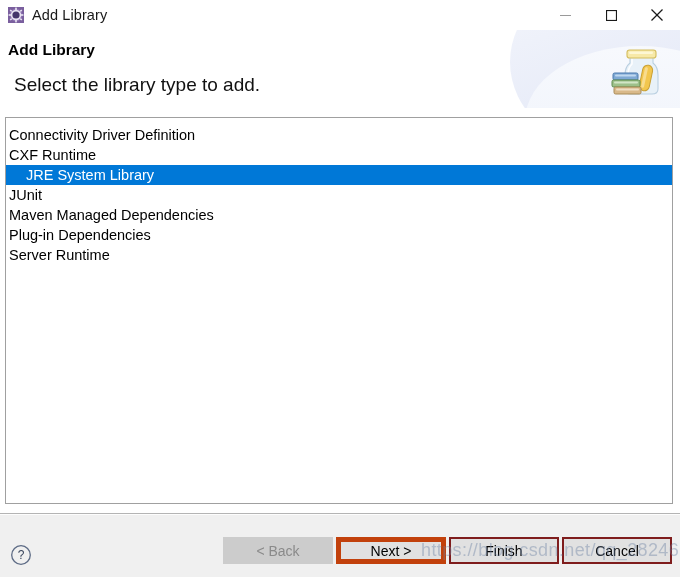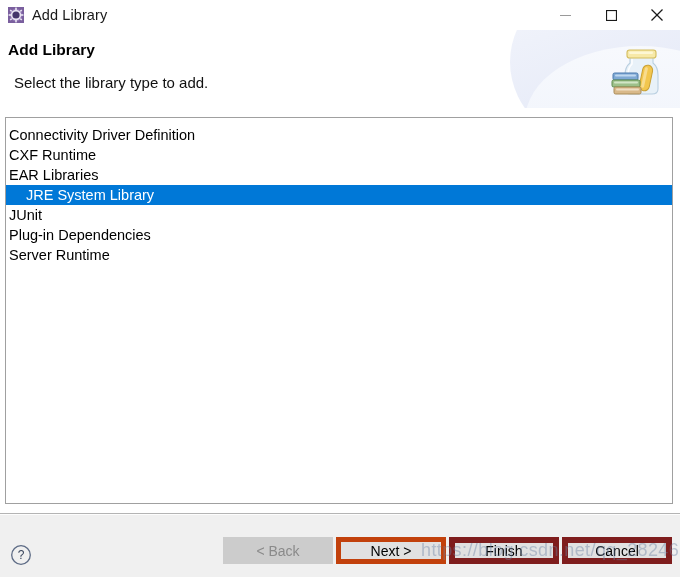--- a/index.html
+++ b/index.html
@@ -88,21 +88,21 @@
     left: 8px;
     top: 11px;
     font-size: 15.5px;
     font-weight: bold;
     color: #000000;
   }
   .header-subtitle {
     position: absolute;
     left: 14px;
     top: 44px;
-    font-size: 15px;
+    font-size: 19px;
     color: #111111;
   }
   .header-banner-icon {
     position: absolute;
     right: 12px;
     top: 11px;
     width: 62px;
     height: 58px;
   }
 
@@ -177,21 +177,21 @@
     right: 8px;
     top: 22px;
     display: flex;
     gap: 0px;
   }
   .wiz-btn {
     width: 110px;
     height: 27px;
     margin-left: 3px;
     background: #e1e1e1;
-    border: 6px solid #7f1d1d;
+    border: 2px solid #7f1d1d;
     box-sizing: border-box;
     font-family: "Liberation Sans", "DejaVu Sans", sans-serif;
     font-size: 14px;
     color: #000000;
     display: flex;
     align-items: center;
     justify-content: center;
     padding: 0;
   }
   .wiz-btn.disabled {
@@ -290,23 +290,23 @@
     </svg>
   </span>
 
 </div>
 
 <div class="main">
   <div class="list-panel">
     <div class="list-inner" id="list-inner">
         <div class="list-item">Connectivity Driver Definition</div>
         <div class="list-item">CXF Runtime</div>
-        <div class="list-item">EAR Libraries</div>
         <div class="list-item selected">JRE System Library</div>
         <div class="list-item">JUnit</div>
+        <div class="list-item">Maven Managed Dependencies</div>
         <div class="list-item">Plug-in Dependencies</div>
         <div class="list-item">Server Runtime</div>
       </div>
   </div>
 </div>
 
 <div class="footer-rule"></div>
 <div class="footer-rule2"></div>
 <div class="footer">
   <span class="help-icon">

